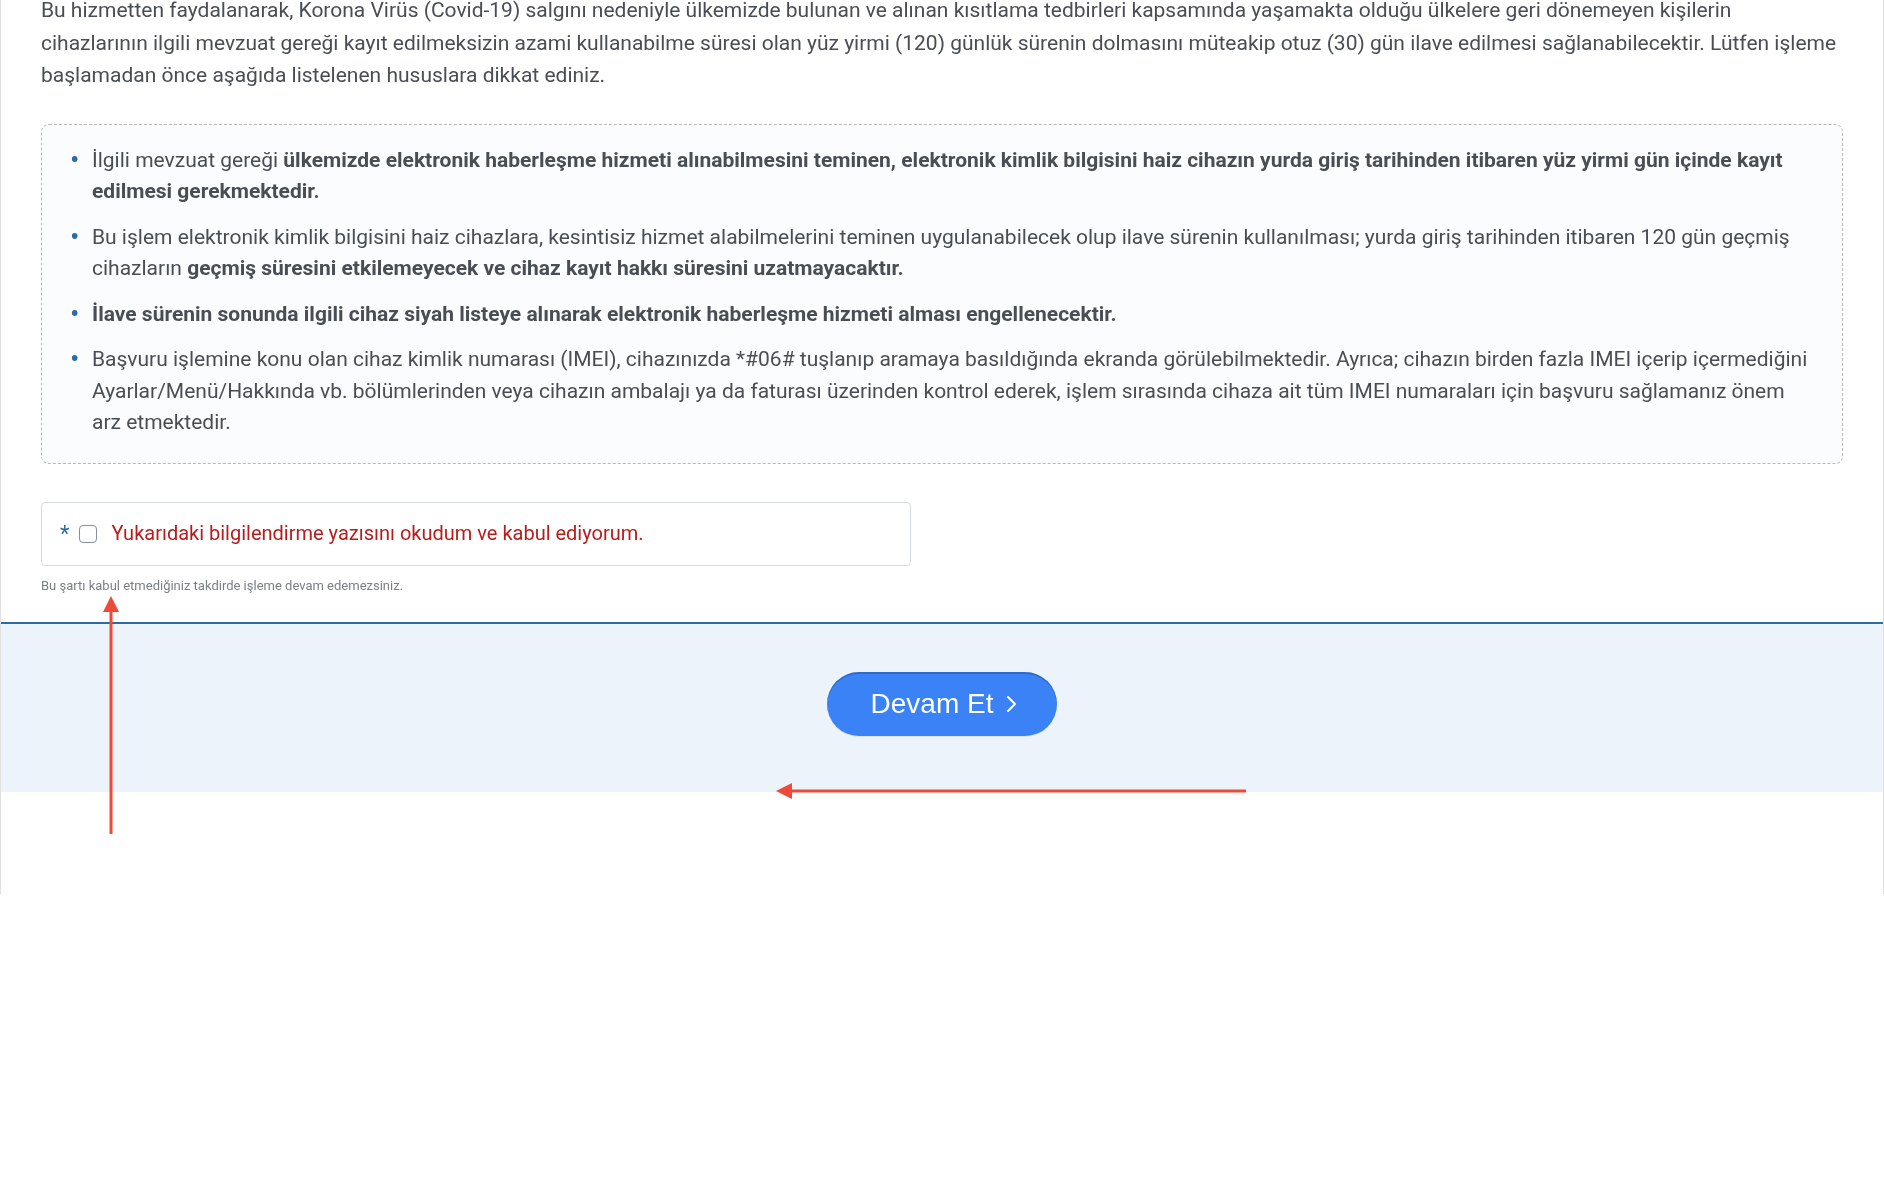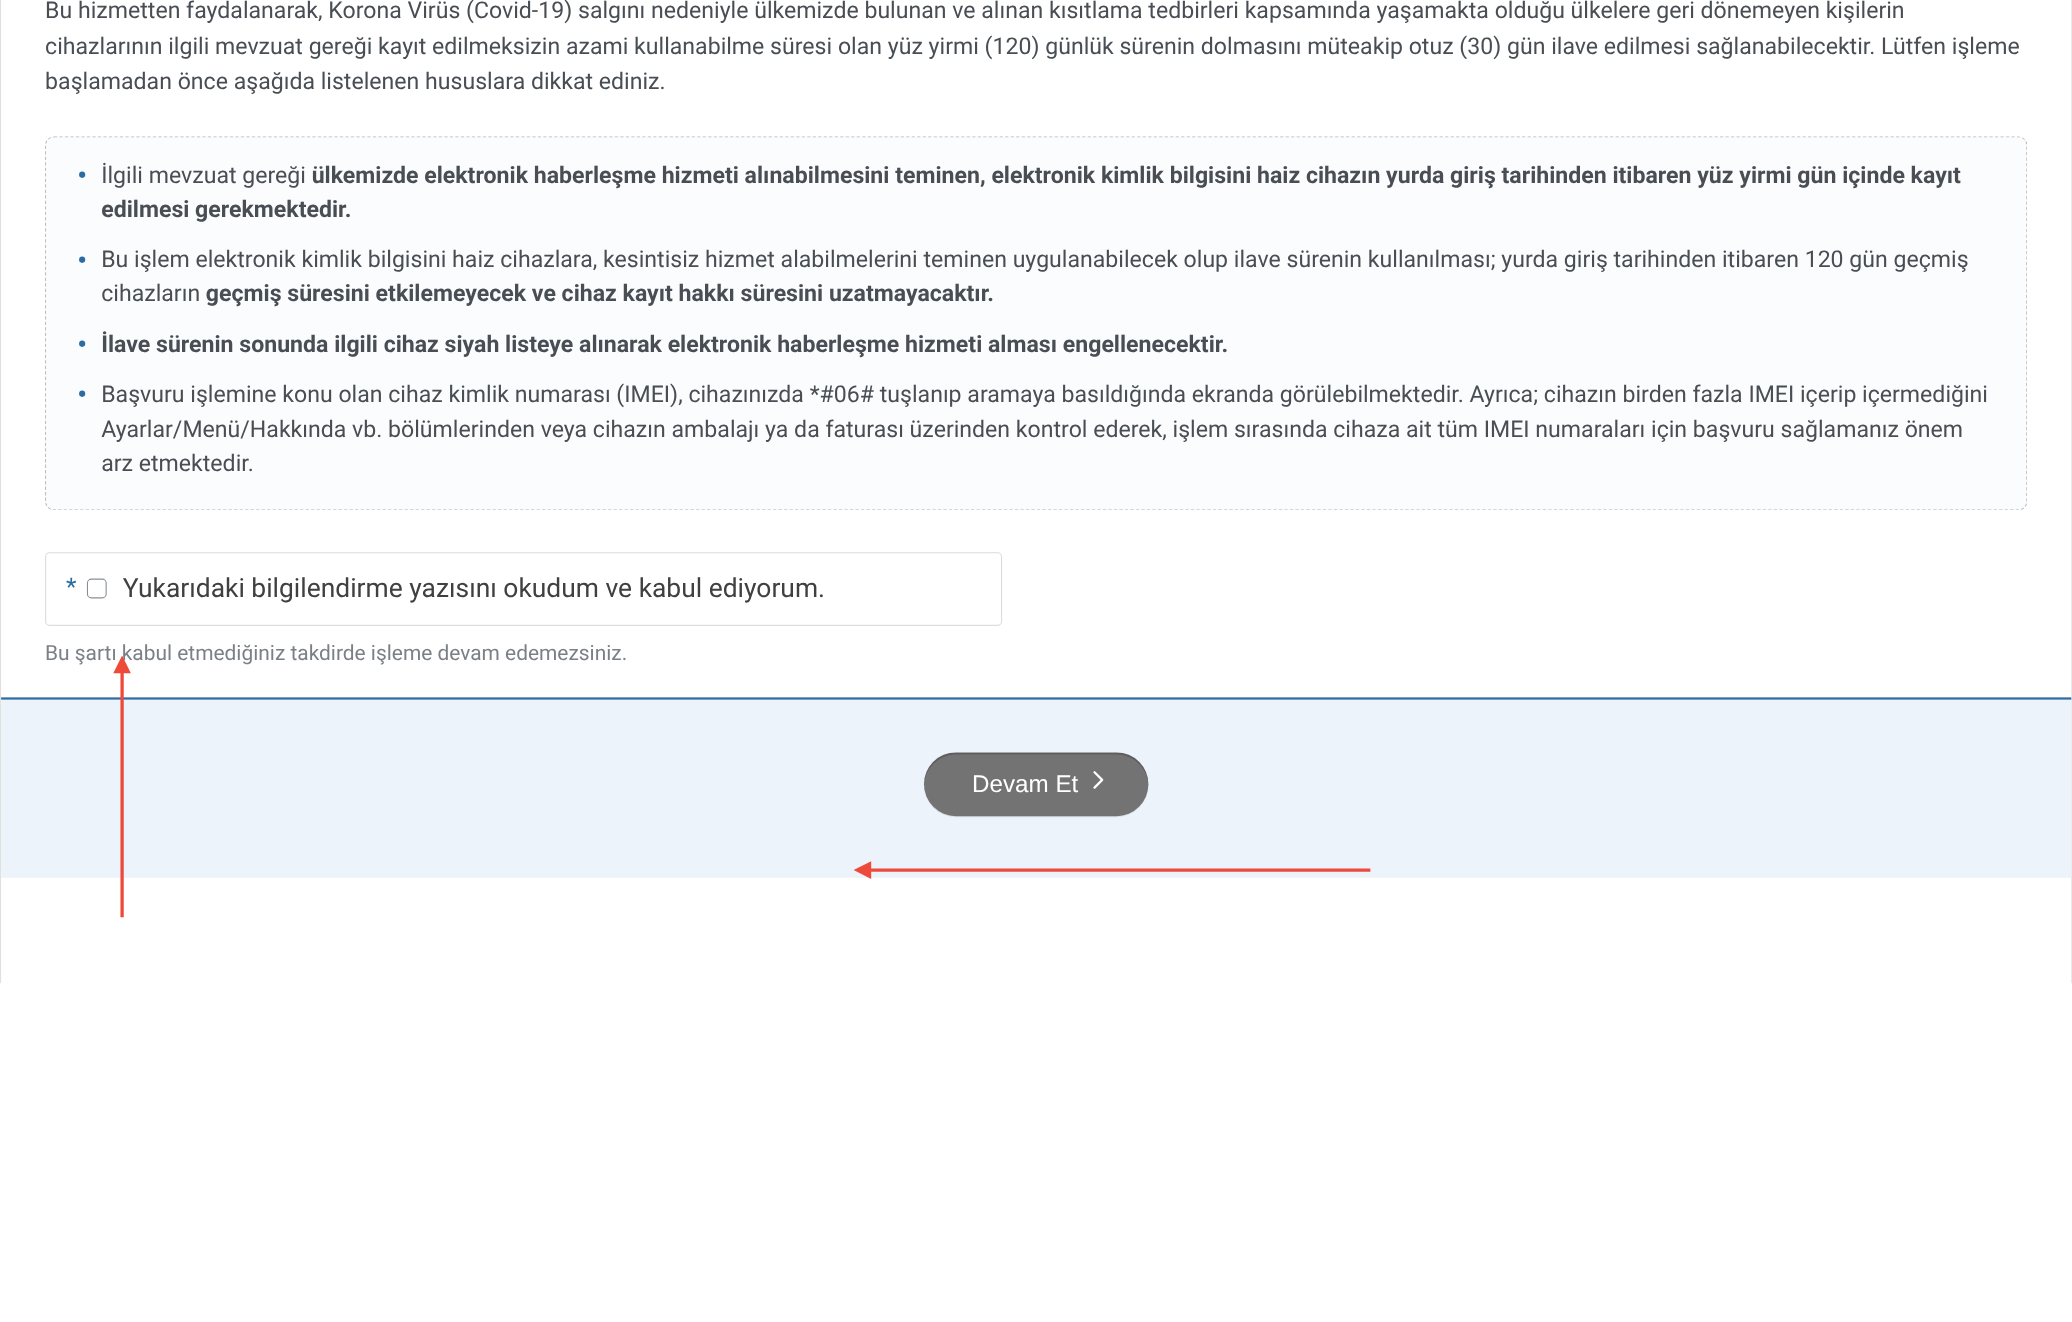--- a/index.html
+++ b/index.html
@@ -112,50 +112,50 @@
       cursor: pointer;
       background: #fff;
     }
 
     .consent-checkbox:checked {
       background: #2d6ca2;
       border-color: #2d6ca2;
     }
 
     .consent-label {
-      color: #404040;
-      font-size: 24px;
+      color: #b91c1c;
+      font-size: 20px;
     }
 
     .consent-hint {
       color: #7b8087;
-      font-size: 19px;
+      font-size: 13px;
       margin-top: 10px;
       margin-bottom: 26px;
     }
 
     .action-area {
       border-top: 2px solid #2d6ca2;
       background: #edf3fb;
       margin-left: -40px;
       margin-right: -40px;
       padding: 48px 40px 56px 40px;
       text-align: center;
       position: relative;
     }
 
     .continue-button {
       display: inline-flex;
-      align-items: flex-start;
+      align-items: center;
       justify-content: center;
-      background: #737373;
+      background: #3b82f6;
       color: #ffffff;
       border: none;
       border-radius: 999px;
-      font-size: 22px;
+      font-size: 28px;
       padding: 16px 38px 16px 44px;
       cursor: pointer;
       box-shadow: inset 0 2px 0 rgba(0,0,0,0.18), 0 1px 0 rgba(0,0,0,0.08);
     }
 
     .continue-button .chevron {
       margin-left: 12px;
       display: inline-flex;
     }
 

